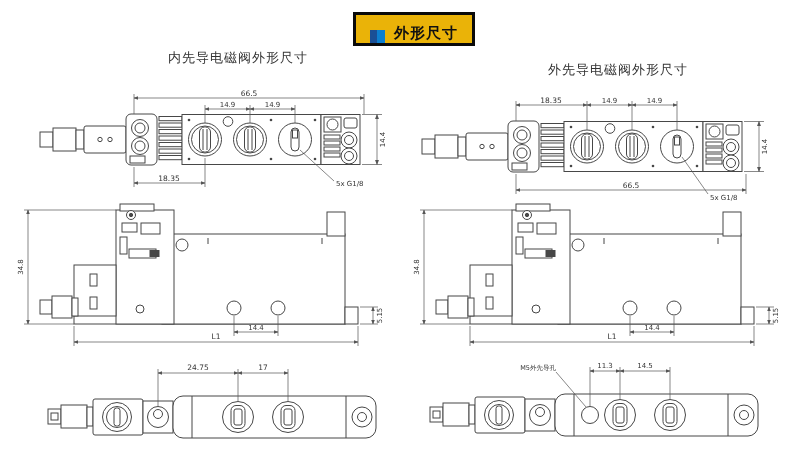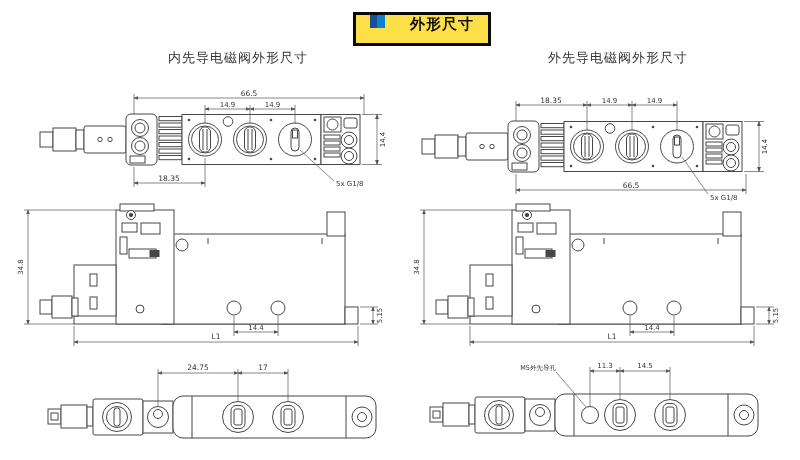--- a/index.html
+++ b/index.html
@@ -1,30 +1,30 @@
 <!DOCTYPE html>
 <html><head>
 <meta charset="utf-8">
 <style>
   html,body{margin:0;padding:0;background:#ffffff;}
   body{font-family:"DejaVu Sans","Liberation Sans",sans-serif;}
   #canvas{position:relative;width:800px;height:460px;background:#ffffff;overflow:hidden;}
 
   
   .title-box{position:absolute;left:353px;top:12px;height:28px;padding:0 14px;
-    border:3px solid #0a0a0a;background:#fde047;display:flex;align-items:flex-start;gap:25px;}
+    border:3px solid #0a0a0a;background:#eab308;display:flex;align-items:flex-end;gap:9px;}
   .title-icon{width:15px;height:13px;display:flex;}
   .title-icon .half-dark{width:7px;height:13px;background:#1a4f96;}
   .title-icon .half-light{width:8px;height:13px;background:#0c7fd0;}
   .title-label{font-size:15px;font-weight:bold;color:#111;letter-spacing:1px;white-space:nowrap;}
 
   
   .col-header{position:absolute;font-size:13px;color:#333;letter-spacing:1px;white-space:nowrap;}
   #hdr-left{left:168px;top:49px;}
-  #hdr-right{left:548px;top:49px;}
+  #hdr-right{left:548px;top:61px;}
 
   .drw{position:absolute;}
   svg text{font-family:"DejaVu Sans","Liberation Sans",sans-serif;fill:#333;}
   .dim-t{font-size:7.5px;}
   .dim-s{font-size:7px;}
   .lbl-t{font-size:7px;}
   .lbl-s{font-size:6.5px;}
 </style>
 </head>
 <body>

